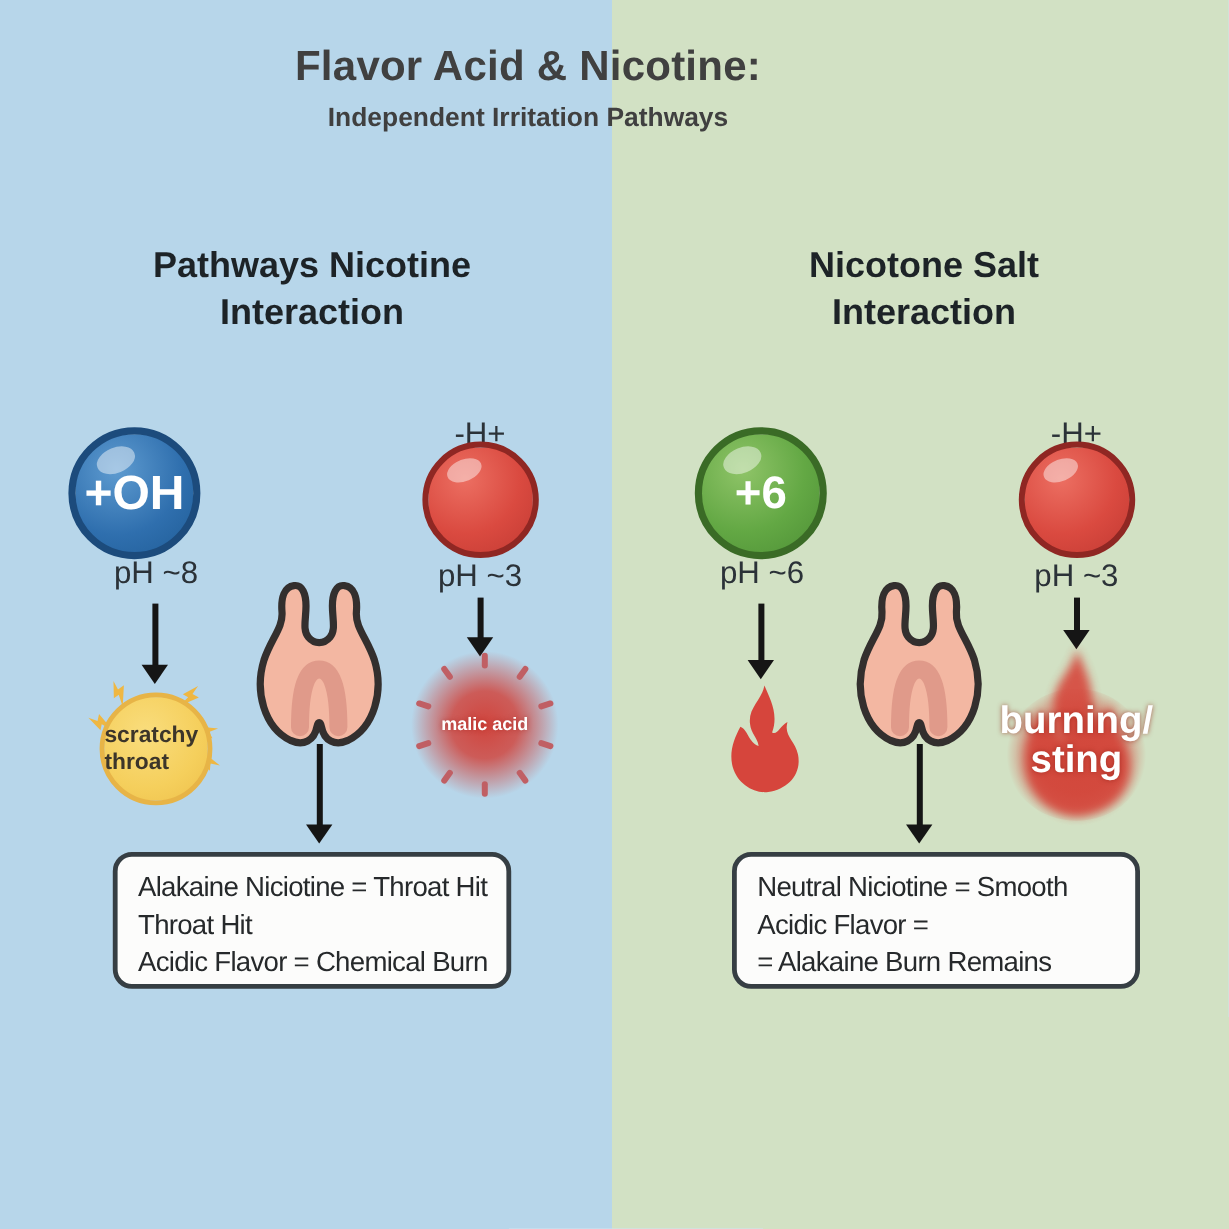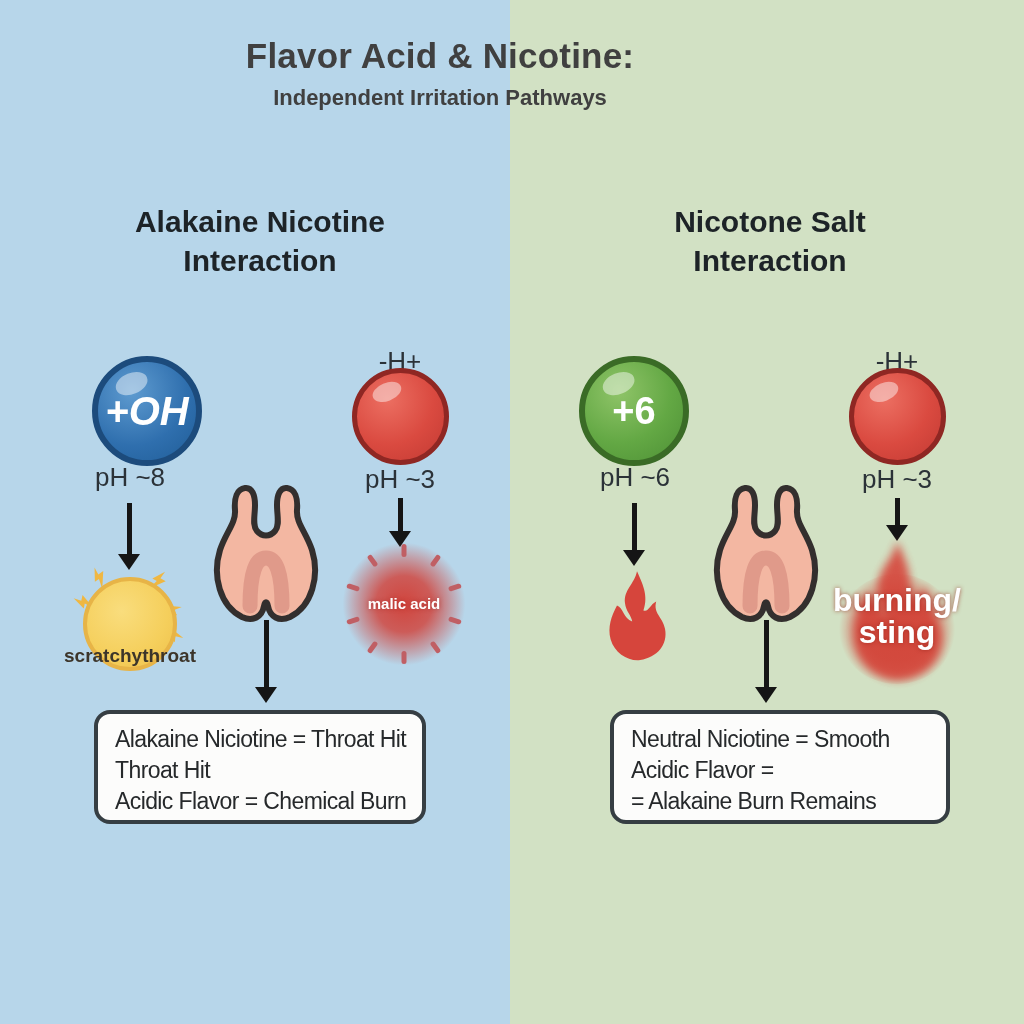--- a/index.html
+++ b/index.html
@@ -28,21 +28,21 @@
 
   .small-label { position:absolute; text-align:center; color:#2b3238; font-size:26px; }
 
   .arrow { position:absolute; width:5px; background:#151515; }
   .arrow::after { content:""; position:absolute; left:-9px; bottom:-15px; width:0; height:0;
     border-left:11px solid transparent; border-right:11px solid transparent; border-top:16px solid #151515; }
 
   .badge-scratchy { position:absolute; width:104px; height:104px; }
   .badge-scratchy .disc { position:absolute; left:5px; top:5px; width:86px; height:86px; border-radius:50%;
     background:radial-gradient(circle at 40% 35%, #f9dd7d, #f5cf5c 60%, #eec04a); border:4px solid #e7b447;
-    display:flex; flex-direction:row; align-items:flex-end; justify-content:center; }
+    display:flex; flex-direction:column; align-items:flex-start; justify-content:center; }
   .badge-scratchy .disc span { font-size:19px; font-weight:bold; color:#3c352a; line-height:23px; }
   .bolts { position:absolute; left:-14px; top:-14px; overflow:visible; }
 
   .blob { position:absolute; display:flex; flex-direction:column; align-items:center; justify-content:center; }
   .blob .fuzz { position:absolute; left:0; top:0; width:100%; height:100%; border-radius:50%;
     background:radial-gradient(circle, rgba(210,61,52,0.95) 0%, rgba(210,61,52,0.8) 32%, rgba(210,61,52,0.3) 56%, rgba(210,61,52,0) 70%); }
   .blob .blob-text { position:relative; color:#fff; font-weight:bold; font-size:15px; line-height:30px; text-align:center; text-shadow:0 0 4px rgba(160,30,25,0.6); }
   .dashes { position:absolute; left:0; top:0; overflow:visible; }
 
   .burning { position:absolute; width:134px; height:148px; }
@@ -62,29 +62,29 @@
 <div id="stage">
   <div class="half left"></div>
   <div class="half right"></div>
 
   <div class="title-block">
     <div class="title-l1">Flavor Acid &amp; Nicotine:</div>
     <div class="title-l2">Independent Irritation Pathways</div>
   </div>
 
   <div class="heading left">
-    <div>Alakaine Nicotine</div>
+    <div>Pathways Nicotine</div>
     <div>Interaction</div>
   </div>
   <div class="heading right">
     <div>Nicotone Salt</div>
     <div>Interaction</div>
   </div>
 
-  <div class="molecule mol-blue" style="left:92px; top:356px; width:110px; height:110px;font-style:italic;">
+  <div class="molecule mol-blue" style="left:57px; top:356px; width:110px; height:110px;">
     <div class="shine"></div>
     <span>+OH</span>
   </div>
   <div class="small-label" style="left:60px; top:462px; width:140px;">pH ~8</div>
 
   <div class="small-label" style="left:340px; top:346px; width:120px;">-H+</div>
   <div class="molecule mol-red" style="left:352px; top:368px; width:97px; height:97px;">
     <div class="shine"></div>
   </div>
   <div class="small-label" style="left:340px; top:464px; width:120px;">pH ~3</div>

